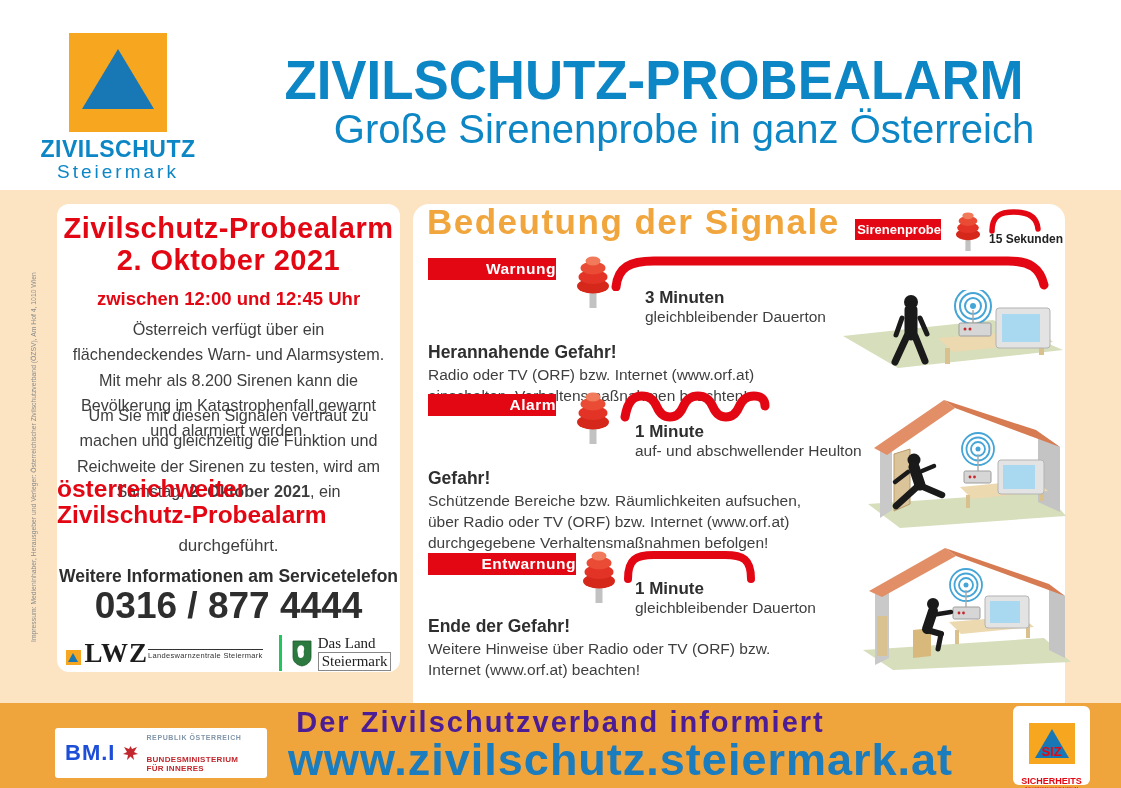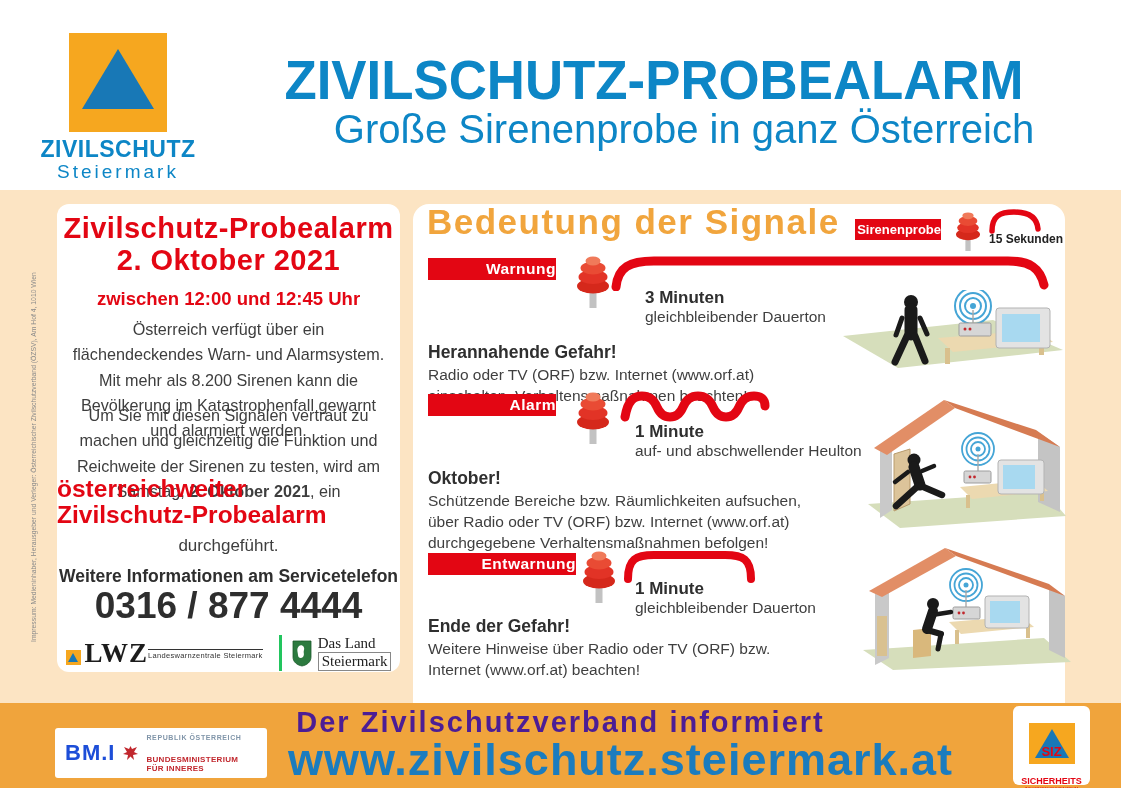--- a/index.html
+++ b/index.html
@@ -184,21 +184,21 @@
       <ellipse cx="20" cy="8" rx="7.5" ry="4.5" fill="#f07a5a"></ellipse>
     </svg>
   </span>
   <span class="abs" style="left:207px; top:184px">
     <svg width="150" height="36" viewBox="0 0 150 36">
         <path d="M5,29 C8,12 14,8 22,8 C30,8 34,12 37,19 C40,26 44,29 50,29 C56,29 60,26 63,19 C66,12 70,8 78,8 C86,8 90,12 93,19 C96,26 100,29 106,29 C112,29 116,26 119,19 C122,12 126,8 134,8 C141,8 145,11 145,18" fill="none" stroke="#e30613" stroke-width="9" stroke-linecap="round"></path>
       </svg>
   </span>
   <div class="sec-dur" style="left:222px; top:218px">1 Minute</div>
   <div class="sec-tone-label" style="left:222px; top:238px">auf- und abschwellender Heulton</div>
-  <div class="sec-title" style="top:264px">Oktober!</div>
+  <div class="sec-title" style="top:264px">Gefahr!</div>
   <div class="sec-text" style="top:286px; width:376px">Schützende Bereiche bzw. Räumlichkeiten aufsuchen, über Radio oder TV (ORF) bzw. Internet (www.orf.at) durchgegebene Verhaltensmaßnahmen befolgen!</div>
   <span class="abs" style="left:437px; top:188px">
     <svg width="218" height="138" viewBox="0 0 218 138">
       <polygon points="18,112 195,100 216,124 50,136" fill="#d6debb"></polygon>
       <polygon points="188,40 210,55 210,120 188,110" fill="#c4c4c4"></polygon>
       <polygon points="30,56 42,50 42,118 30,126" fill="#c9c9c9"></polygon>
       <polygon points="24,56 94,8 105,16 37,63" fill="#e28e66"></polygon>
       <polygon points="94,8 186,38 210,55 105,16" fill="#d67b52"></polygon>
       <polygon points="44,62 60,57 60,112 44,119" fill="#dcc49a" stroke="#b89b6c" stroke-width="1"></polygon>
       <circle cx="128" cy="57" r="2.5" fill="#45a5d6"></circle>

